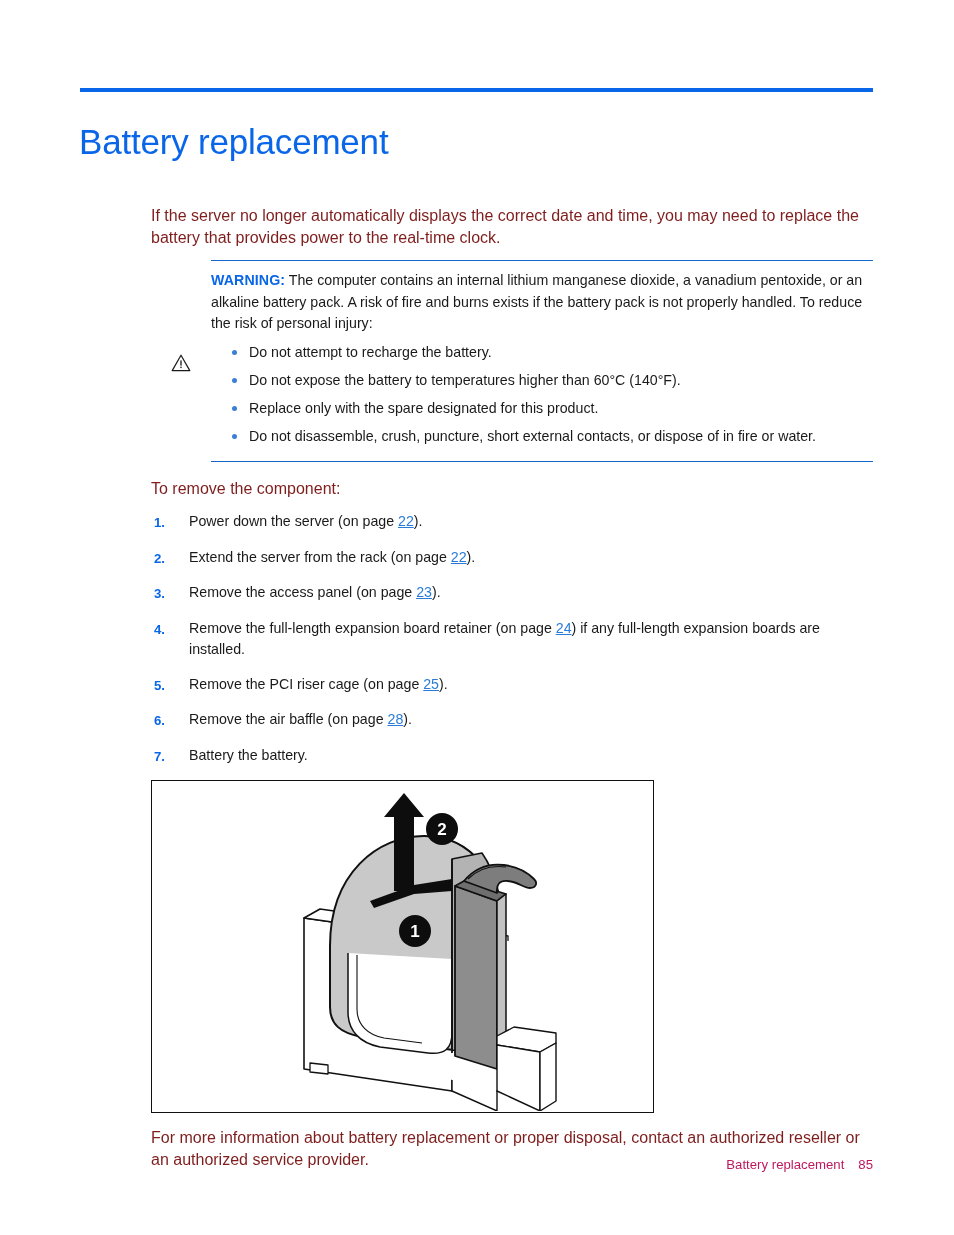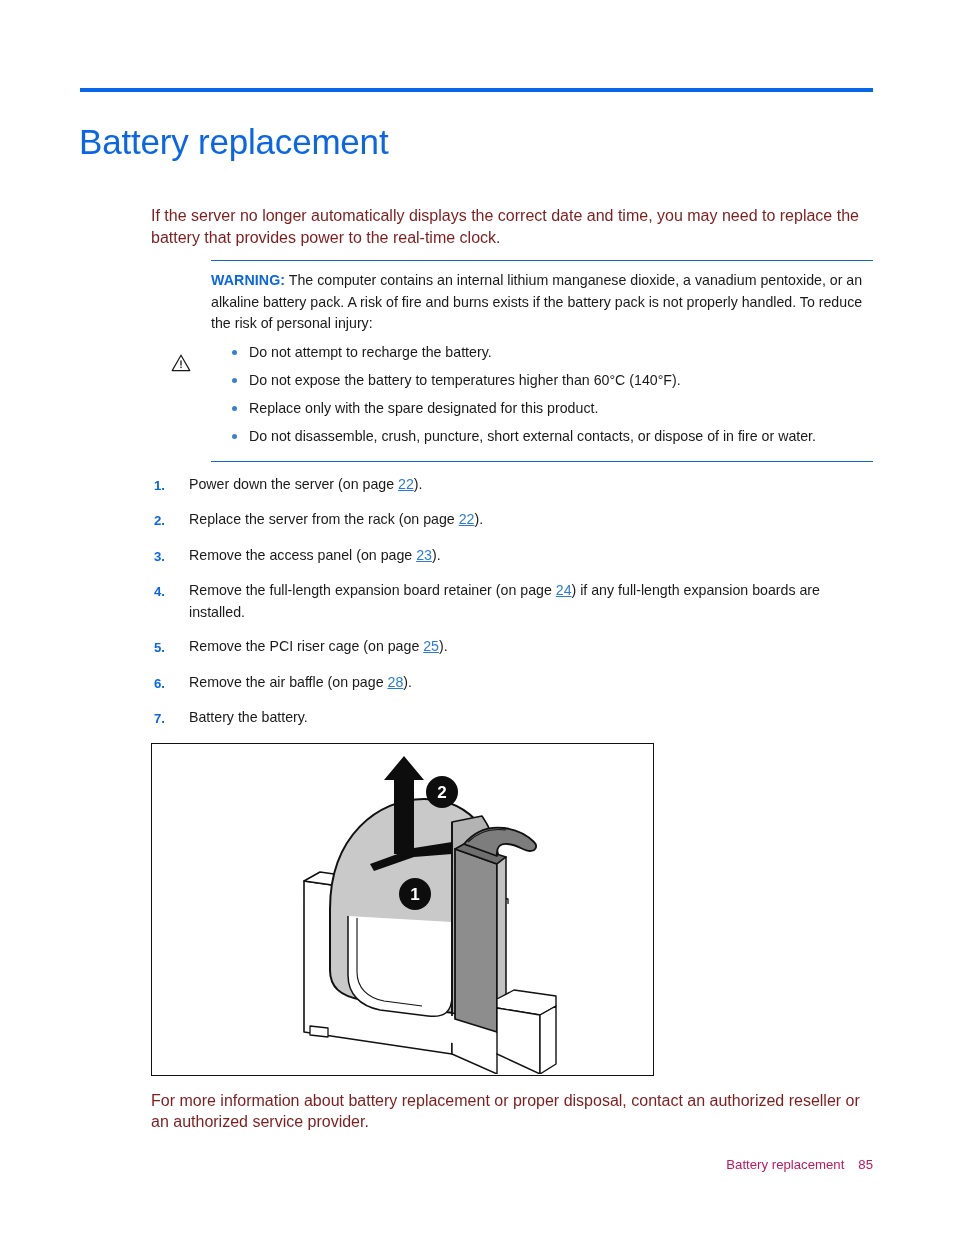--- a/index.html
+++ b/index.html
@@ -193,29 +193,30 @@
           <li><span class="dot"></span><span>Do not attempt to recharge the battery.</span></li>
           <li><span class="dot"></span><span>Do not expose the battery to temperatures higher than 60°C (140°F).</span></li>
           <li><span class="dot"></span><span>Replace only with the spare designated for this product.</span></li>
           <li><span class="dot"></span><span>Do not disassemble, crush, puncture, short external contacts, or dispose of in fire or water.</span></li>
         </ul>
       </div>
     </div>
     <div class="adm-rule"></div>
   </div>
 
+  <p class="body-text" style="margin-top:16px;">To remove the component:</p>
 
   <ol class="proc">
     <li>
       <span class="num">1.</span>
       <span class="step-text"><span>Power down the server (on page </span><a class="xref" href="#">22</a><span>).</span></span>
     </li>
     <li>
       <span class="num">2.</span>
-      <span class="step-text"><span>Replace the server from the rack (on page </span><a class="xref" href="#">22</a><span>).</span></span>
+      <span class="step-text"><span>Extend the server from the rack (on page </span><a class="xref" href="#">22</a><span>).</span></span>
     </li>
     <li>
       <span class="num">3.</span>
       <span class="step-text"><span>Remove the access panel (on page </span><a class="xref" href="#">23</a><span>).</span></span>
     </li>
     <li>
       <span class="num">4.</span>
       <span class="step-text"><span>Remove the full-length expansion board retainer (on page </span><a class="xref" href="#">24</a><span>) if any full-length expansion boards are installed.</span></span>
     </li>
     <li>

